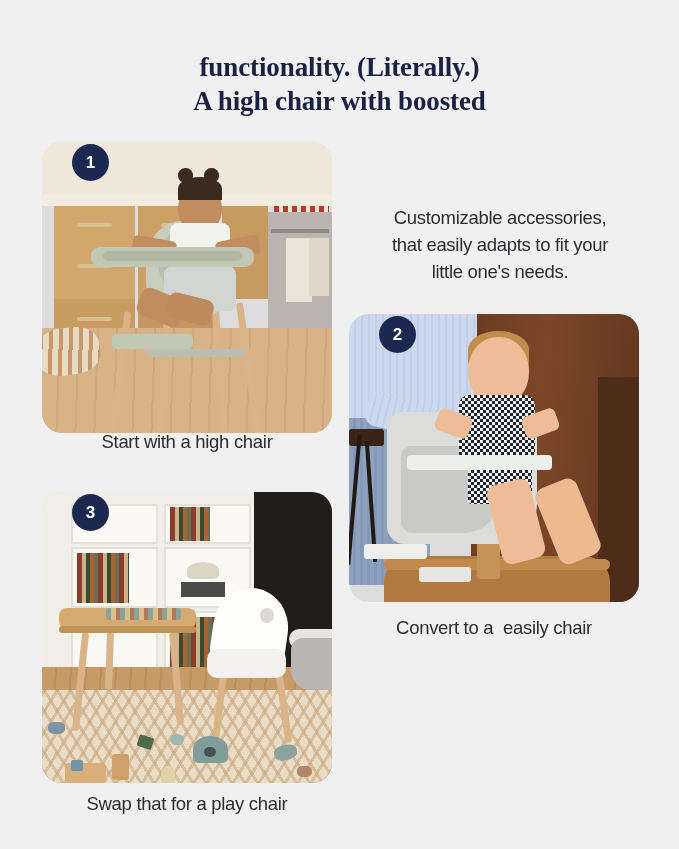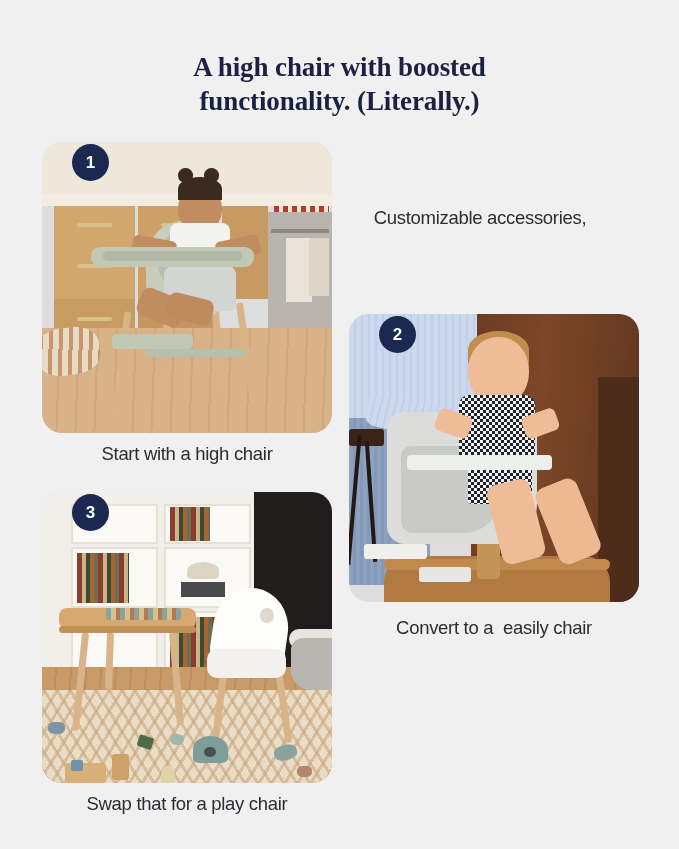--- a/index.html
+++ b/index.html
@@ -27,21 +27,21 @@
     font-size: 27px;
     line-height: 34px;
     color: #1a2142;
     letter-spacing: -0.1px;
   }
   .headline .line { display: block; }
 
   
   .lede {
     position: absolute;
-    left: 336px; top: 204px;
+    left: 356px; top: 204px;
     width: 288px;
     text-align: center;
     font-size: 18.5px;
     line-height: 27px;
     color: #2c2c31;
     letter-spacing: -0.3px;
   }
   .lede .line { display: block; }
 
   
@@ -83,21 +83,21 @@
   
   .caption {
     position: absolute;
     font-size: 18.5px;
     line-height: 24px;
     color: #2c2c31;
     letter-spacing: -0.3px;
     text-align: center;
     white-space: pre;
   }
-  .cap1 { left: 42px;  top: 442px; width: 290px; }
+  .cap1 { left: 42px;  top: 430px; width: 290px; }
   .cap2 { left: 349px; top: 616px; width: 290px; }
   .cap3 { left: 42px;  top: 792px; width: 290px; }
 
   
 
   
   .s1-wall     { position:absolute; left:0; top:0; width:100%; height:20%; background:#efe7da; }
   .s1-counter  { position:absolute; left:0; top:18%; width:100%; height:4%; background:#f3ece1; }
   .s1-cab      { position:absolute; top:22%; background:#cfa268; }
   .s1-cabA { left:4%;  width:28%; height:32%; background:#d2a76d; }
@@ -271,26 +271,28 @@
   .s3-t10{ left:41%; bottom:0%;  width:5%;  height:6%;  background:#e0d3a8; border-radius:50% 50% 10% 10%; }
   .s3-t11{ left:2%;  bottom:17%; width:6%;  height:4%;  background:#7f93a8; border-radius:40%; }
   .s3-toytable { position:absolute; left:22%; top:40%; width:26%; height:4%;
                  background: repeating-linear-gradient(90deg,#8aa39c 0 5px,#d9c08a 5px 10px,#b0795a 10px 14px);
                  border-radius:3px; }
 </style>
 </head>
 <body>
 
 <div class="headline">
+  <span class="line">functionality. (Literally.)</span>
   <span class="line">A high chair with boosted</span>
-  <span class="line">functionality. (Literally.)</span>
 </div>
 
 <div class="lede">
   <span class="line">Customizable accessories,</span>
+  <span class="line">that easily adapts to fit your</span>
+  <span class="line">little one's needs.</span>
 </div>
 
 <div class="card card1">
   <div class="photo">
     <div class="s1-wall"></div>
     <div class="s1-counter"></div>
     <div class="s1-spices"></div>
     <div class="s1-cab s1-cabA"></div>
     <div class="s1-cab s1-cabB"></div>
     <div class="s1-cab s1-cabC"></div>

